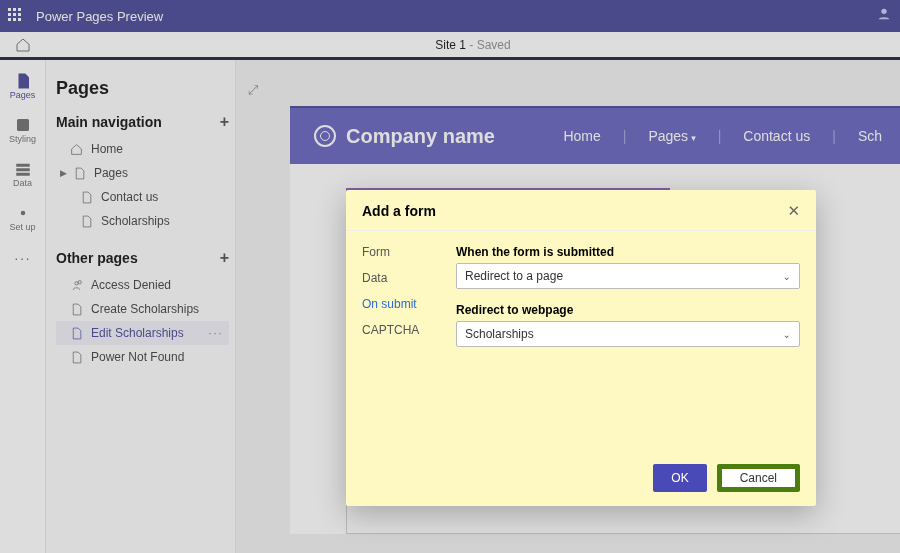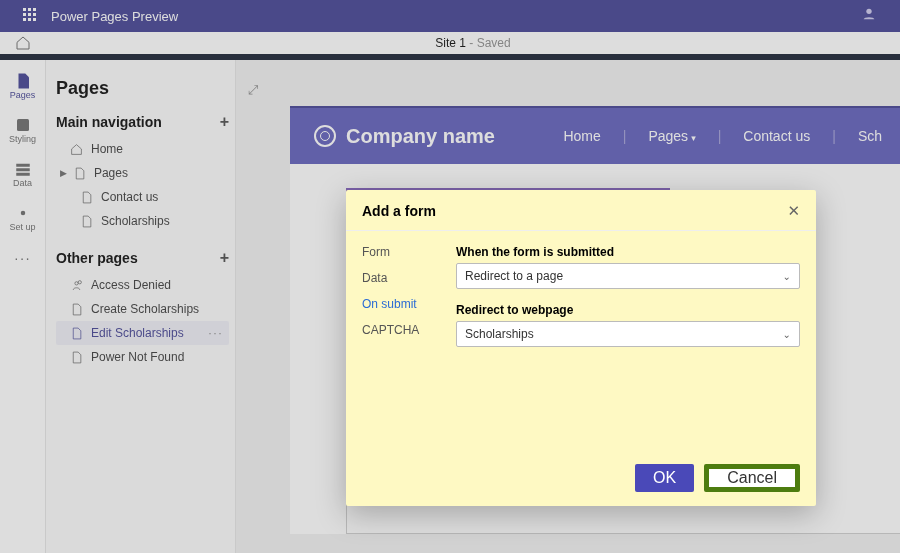--- a/index.html
+++ b/index.html
@@ -1,25 +1,25 @@
 <!DOCTYPE html>
 <html><head>
 <meta charset="utf-8">
 <style>
 * { box-sizing: border-box; margin: 0; padding: 0; font-family: "Segoe UI", Arial, sans-serif; }
 body { width: 900px; height: 553px; overflow: hidden; background: #f5f5f5; position: relative; }
 
-.titlebar { height: 32px; background: #3b3a8f; display: flex; align-items: center; padding: 0 23px; color: #fff; }
+.titlebar { height: 32px; background: #3b3a8f; display: flex; align-items: center; padding: 0 8px; color: #fff; }
 .titlebar .waffle { width: 16px; height: 16px; display: grid; grid-template-columns: repeat(3,3px); grid-template-rows: repeat(3,3px); gap:2px; margin-right: 12px; }
 .titlebar .waffle span { background:#fff; }
 .titlebar .title { font-size: 13px; }
 .titlebar .spacer { flex:1; }
 .titlebar .user-icon svg { width:16px; height:16px; fill:#ccc9ee; }
 
-.subbar { height:28px; background:#fff; display:flex; align-items:center; border-bottom:6px solid #0f172a; }
+.subbar { height:28px; background:#fff; display:flex; align-items:center; border-bottom:3px solid #0f172a; }
 .subbar .home-btn { width:46px; display:flex; justify-content:center; }
 .subbar .home-btn svg{width:16px;height:16px;fill:none;stroke:#666;stroke-width:1.5;}
 .subbar .site-label { flex:1; text-align:center; font-size:12px; }
 .subbar .site-label .saved{ color:#888; }
 
 .main { display:flex; height:calc(553px - 60px); }
 
 .rail { width:46px; background:#fff; border-right:1px solid #e5e5e5; display:flex; flex-direction:column; align-items:center; padding-top:8px; gap:8px; }
 .rail-item { width:40px; display:flex; flex-direction:column; align-items:center; font-size:9px; color:#666; padding:4px 0; cursor:pointer; }
 .rail-item svg{width:18px;height:18px; fill:#666;}
@@ -68,21 +68,21 @@
 .dialog-header .close{ cursor:pointer; color:#666; font-size:15px;}
 .dialog-body{ flex:1; display:flex; padding:14px 16px 0;}
 .dlg-tabs{ width:94px; display:flex; flex-direction:column; gap:12px; font-size:12px;}
 .dlg-tabs .tab{ color:#555; cursor:pointer;}
 .dlg-tabs .tab.active{ color:#2b6cd4;}
 .dlg-fields{ flex:1; display:flex; flex-direction:column; gap:14px;}
 .dlg-field label{ font-size:12px; font-weight:600; display:block; margin-bottom:4px;}
 .dlg-select{ width:100%; height:26px; border:1px solid #bbb; border-radius:2px; font-size:12px; padding:0 8px; display:flex; align-items:center; justify-content:space-between; color:#333; cursor:pointer; background:#fff;}
 .dlg-select .chv{ color:#666; font-size:10px;}
 .dialog-footer{ display:flex; justify-content:flex-end; gap:10px; padding:12px 16px 14px;}
-.btn{ height:28px; padding:0 18px; font-size:16px; border-radius:2px; cursor:pointer;}
+.btn{ height:28px; padding:0 18px; font-size:12px; border-radius:2px; cursor:pointer;}
 .btn-primary{ background:#4a49b8; color:#fff; border:none;}
 .btn-secondary{ background:#fff; color:#333; border:5px solid #4d7c0f;}
 </style>
 </head>
 <body>
 
 <div class="titlebar">
   <div class="waffle">
       <span></span>
       <span></span>

